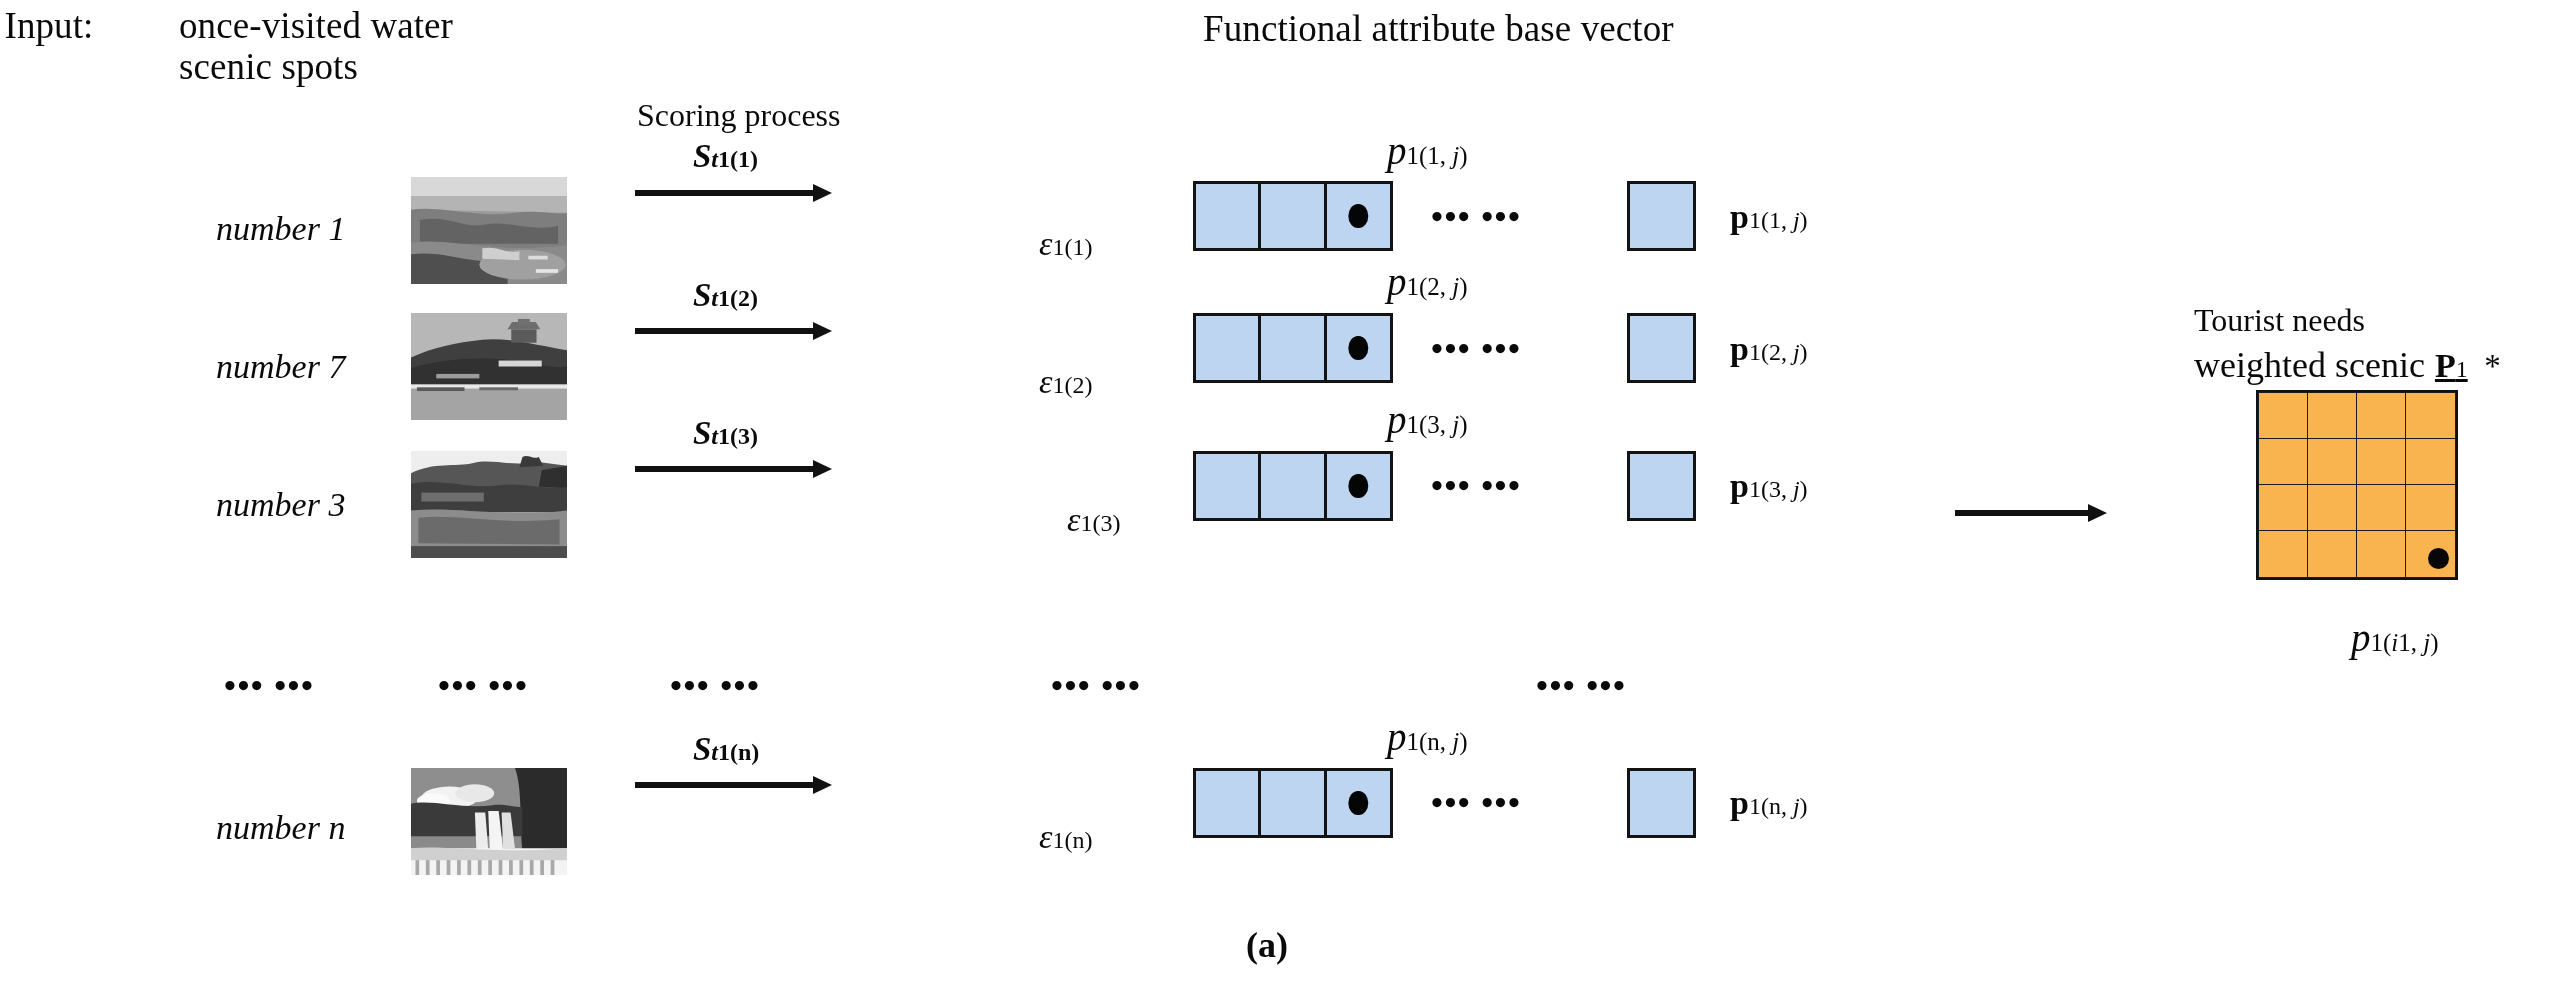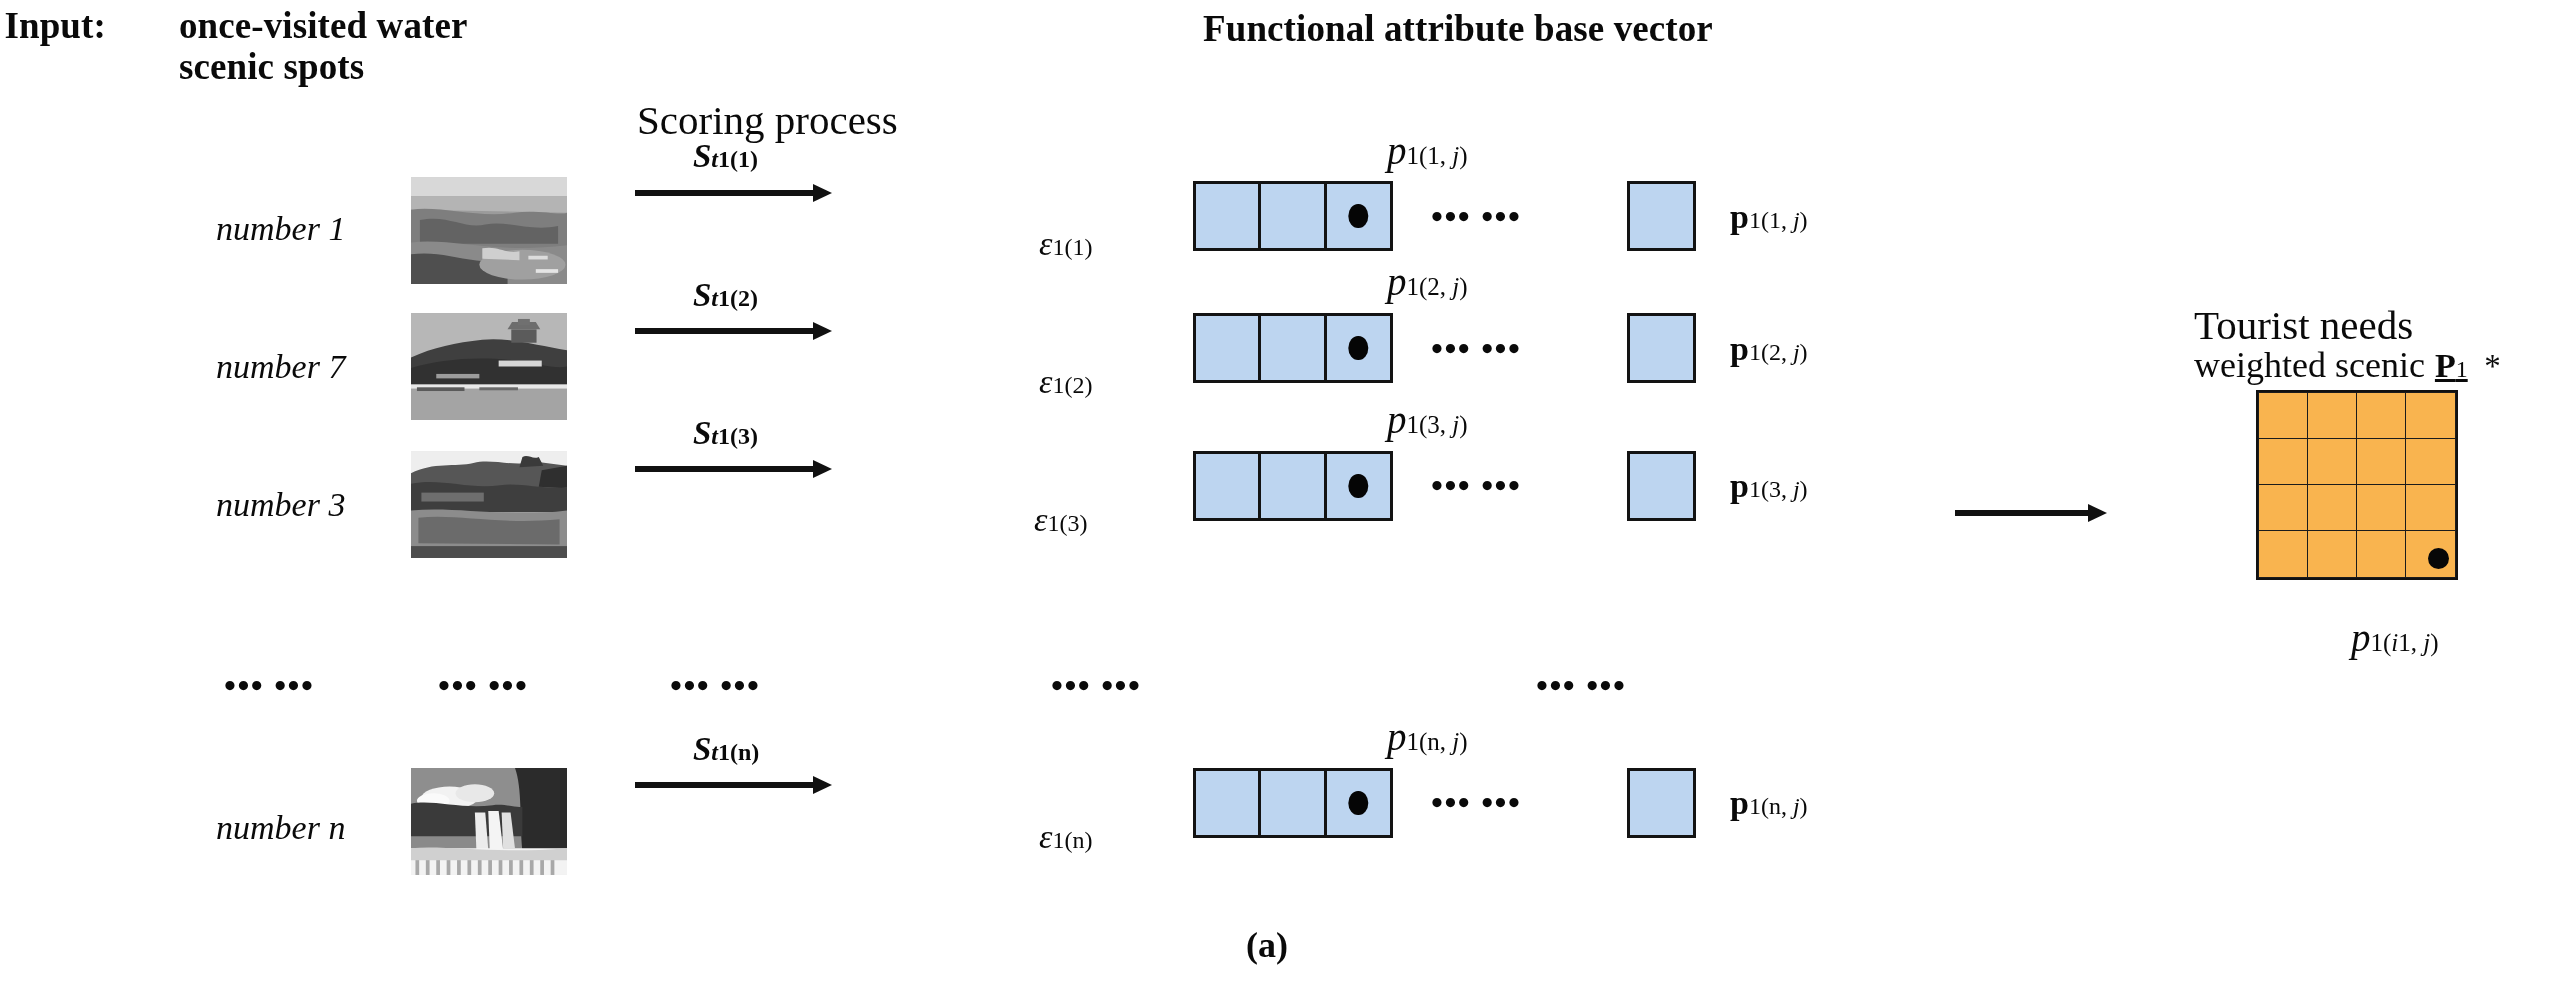--- a/index.html
+++ b/index.html
@@ -2,22 +2,22 @@
 <html style="font-size:12px"><head>
 <meta charset="utf-8">
 <style>
   html,body{margin:0;padding:0;background:#ffffff;}
   body{width:2576px;height:996px;position:relative;overflow:hidden;
        font-family:"Liberation Serif", serif; color:#0a0a0a;}
   .abs{position:absolute;}
   .nowrap{white-space:nowrap;}
 
   
-  .hdr-bold{font-weight:bold;font-size:37px;line-height:1.12;letter-spacing:0.1px;}
-  .hdr-plain{font-size:41px;line-height:1.12;}
+  .hdr-bold{font-weight:normal;font-size:37px;line-height:1.12;letter-spacing:0.1px;}
+  .hdr-plain{font-size:32px;line-height:1.12;}
 
   
   .rowlabel{font-style:italic;font-size:34px;line-height:1;}
 
   
   .ell{font-size:34px;font-weight:bold;letter-spacing:1.5px;line-height:1;
        font-family:"Liberation Serif",serif;}
 
   
   .photo{position:absolute;overflow:hidden;filter:grayscale(100%);
@@ -192,21 +192,21 @@
 </svg>
 </div>
 
 <div class="arrow" style="left:635px;top:460px;width:197px;">
   <div class="shaft" style="width:179px;"></div>
   <div class="head" style="left:178px;"></div>
 </div>
 <div class="abs mathS nowrap" style="left:693px;top:417px;">
   <span>S</span><span class="sub">t</span><span class="subu">1(3)</span>
 </div>
-<div class="abs eps nowrap" style="left:1034px;top:468px;text-align:center;">
+<div class="abs eps nowrap" style="left:1067px;top:468px;text-align:center;">
   <span>ε</span><span class="sub">1(3)</span>
 </div>
 
 <div class="abs pit nowrap" style="left:1387px;top:400px;">
   <span>p</span><span class="sub">1(3, </span><span class="subi">j</span><span class="sub">)</span>
 </div>
 <div class="vecrow" style="left:1193px;top:451px;">
   <div class="cell"></div>
   <div class="cell"></div>
   <div class="cell">

